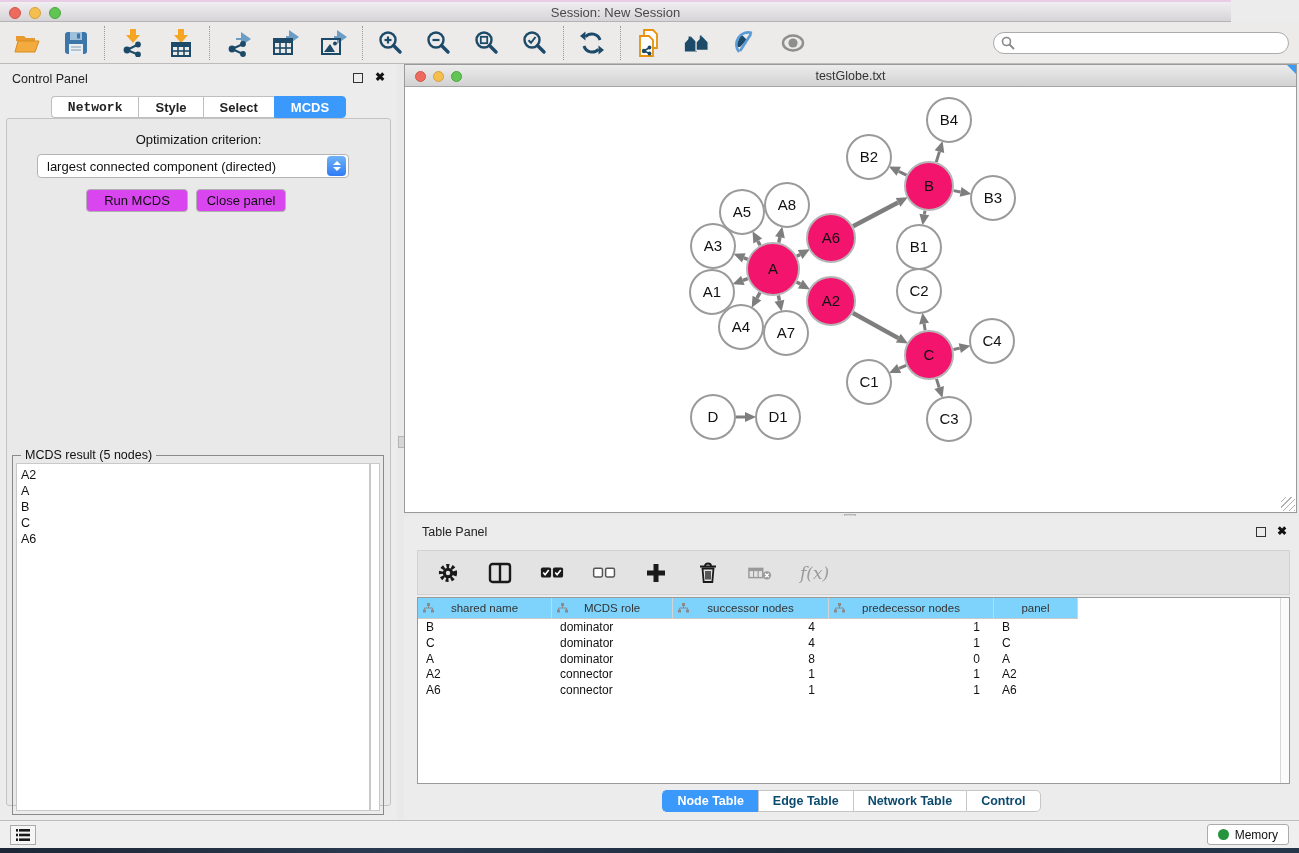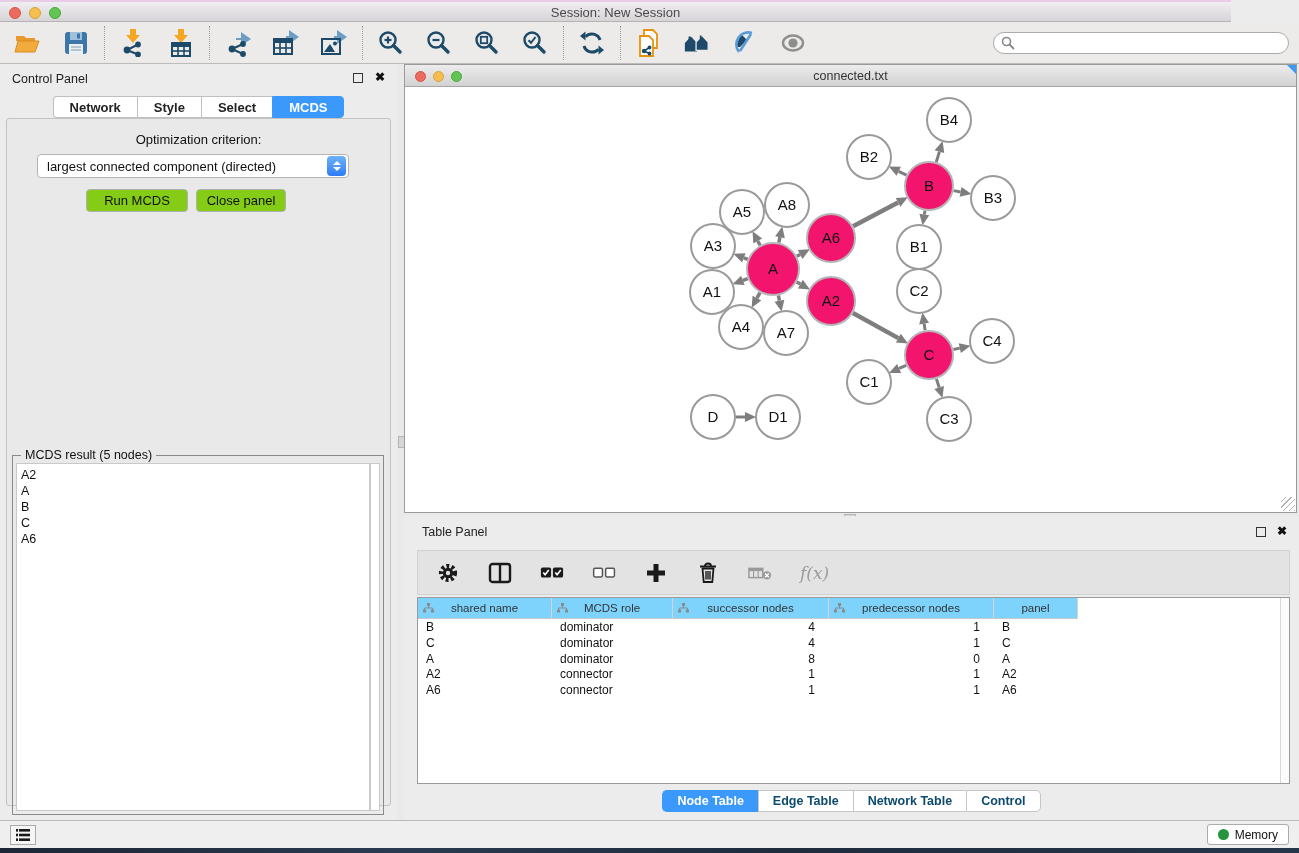--- a/index.html
+++ b/index.html
@@ -31,35 +31,35 @@
   #search-icon { position:absolute; left:8px; top:4px; }
 
   
   #control-panel { position:absolute; left:0; top:64px; width:397px; height:756px; background:#ececec; }
   #cp-title { position:absolute; left:12px; top:8px; font-size:12.5px; color:#222; }
   #cp-float { position:absolute; right:34px; top:9px; width:10px; height:10px; border:1.5px solid #333; }
   #cp-close { position:absolute; right:12px; top:6px; font-size:12px; font-weight:bold; color:#111; }
   #cp-tabs { position:absolute; left:0; right:0; top:32px; height:22px; display:flex; justify-content:center; z-index:2; }
   .cp-tab { height:22px; padding:0 16px; background:#fff; border:1px solid #bfbfbf; border-right:none;
     font-size:13px; font-weight:600; color:#222; display:flex; align-items:center; }
-  .cp-tab:first-child { border-radius:4px 0 0 4px; }
+  .cp-tab:first-child { border-radius:4px 0 0 4px;font-family:Liberation Mono, monospace; }
   .cp-tab:last-child { border-radius:0 4px 4px 0; border-right:1px solid #bfbfbf; }
   .cp-tab.active { background:#3b99fc; border-color:#3b99fc; color:#fff; }
   #cp-content { position:absolute; left:6px; right:6px; top:54px; bottom:14px;
     background:#e9e9e9; border:1px solid #c3c3c3; border-radius:3px; }
   #opt-label { position:absolute; left:0; right:0; top:68px; text-align:center; font-size:13px; color:#111; }
   #opt-select { position:absolute; left:37px; top:90px; width:312px; height:24px; background:#fff;
     border:1px solid #b4b4b4; border-radius:4px; font-size:13px; color:#111; display:flex; align-items:center; }
   #opt-select .val { padding-left:9px; flex:1; }
   #opt-select .stepper { width:19px; height:20px; margin-right:2px; border-radius:4px;
     background:linear-gradient(#6fb2f8,#2f7cf6); display:flex; flex-direction:column; align-items:center; justify-content:center; }
   .chev { width:0; height:0; border-left:4px solid transparent; border-right:4px solid transparent; }
   .chev.up { border-bottom:4px solid #fff; margin-bottom:2px; }
   .chev.down { border-top:4px solid #fff; }
-  .cp-btn { position:absolute; top:125px; height:23px; background:#84cc16; border:1px solid #b0b0b0; border-radius:4px;
+  .cp-btn { position:absolute; top:125px; height:23px; background:#d946ef; border:1px solid #b0b0b0; border-radius:4px;
     font-size:13px; color:#111; display:flex; align-items:center; justify-content:center; }
   #btn-run { left:86px; width:102px; }
   #btn-closepanel { left:196px; width:90px; }
   #result-box { position:absolute; left:12px; right:13px; top:391px; bottom:5px; border:1px solid #8a8a8a;padding-left:26px; }
   #result-title { position:absolute; left:8px; top:-8px; background:#e9e9e9; padding:0 4px; font-size:12.5px; color:#111; }
   #result-list { position:absolute; left:3px; right:13px; top:7px; bottom:3px; background:#fff; border:1px solid #c9c9c9;
     font-size:12.5px; color:#111; padding:3px 0 0 4px; line-height:16px; }
   #result-scroll { position:absolute; right:3px; top:7px; bottom:3px; width:10px; background:#fff; border:1px solid #c9c9c9; }
 
   
@@ -331,21 +331,21 @@
   <div class="split-handle-v"></div>
   <div class="split-handle-h"></div>
 
   <div id="net-window">
     <div id="net-titlebar">
       <div class="lights">
         <span class="light red"></span>
         <span class="light yellow"></span>
         <span class="light green"></span>
       </div>
-      <div class="title">connected.txt</div>
+      <div class="title">testGlobe.txt</div>
       <div id="net-corner-blue"></div>
     </div>
     <div id="net-canvas">
       <svg id="graph-svg" width="891" height="426">
           <line x1="354.1001574334304" y1="158.2809346356624" x2="351.76647424802945" y2="153.98996877863485" stroke="#7e7e7e" stroke-width="3.5"></line>
           <path d="M0,-5 L11,0 L0,5 Z" fill="#7e7e7e" transform="translate(351.76647424802945,153.98996877863485) rotate(-118.53998518795997)"></path>
           <line x1="372.7698157277467" y1="155.62369953030094" x2="373.94800299942074" y2="150.23770057407665" stroke="#7e7e7e" stroke-width="3.5"></line>
           <path d="M0,-5 L11,0 L0,5 Z" fill="#7e7e7e" transform="translate(373.94800299942074,150.23770057407665) rotate(-77.66091272167381)"></path>
           <line x1="341.78885483284466" y1="172.33572768592379" x2="337.81362187096767" y2="170.81188838387092" stroke="#7e7e7e" stroke-width="3.5"></line>
           <path d="M0,-5 L11,0 L0,5 Z" fill="#7e7e7e" transform="translate(337.81362187096767,170.81188838387092) rotate(-159.0265065786792)"></path>

